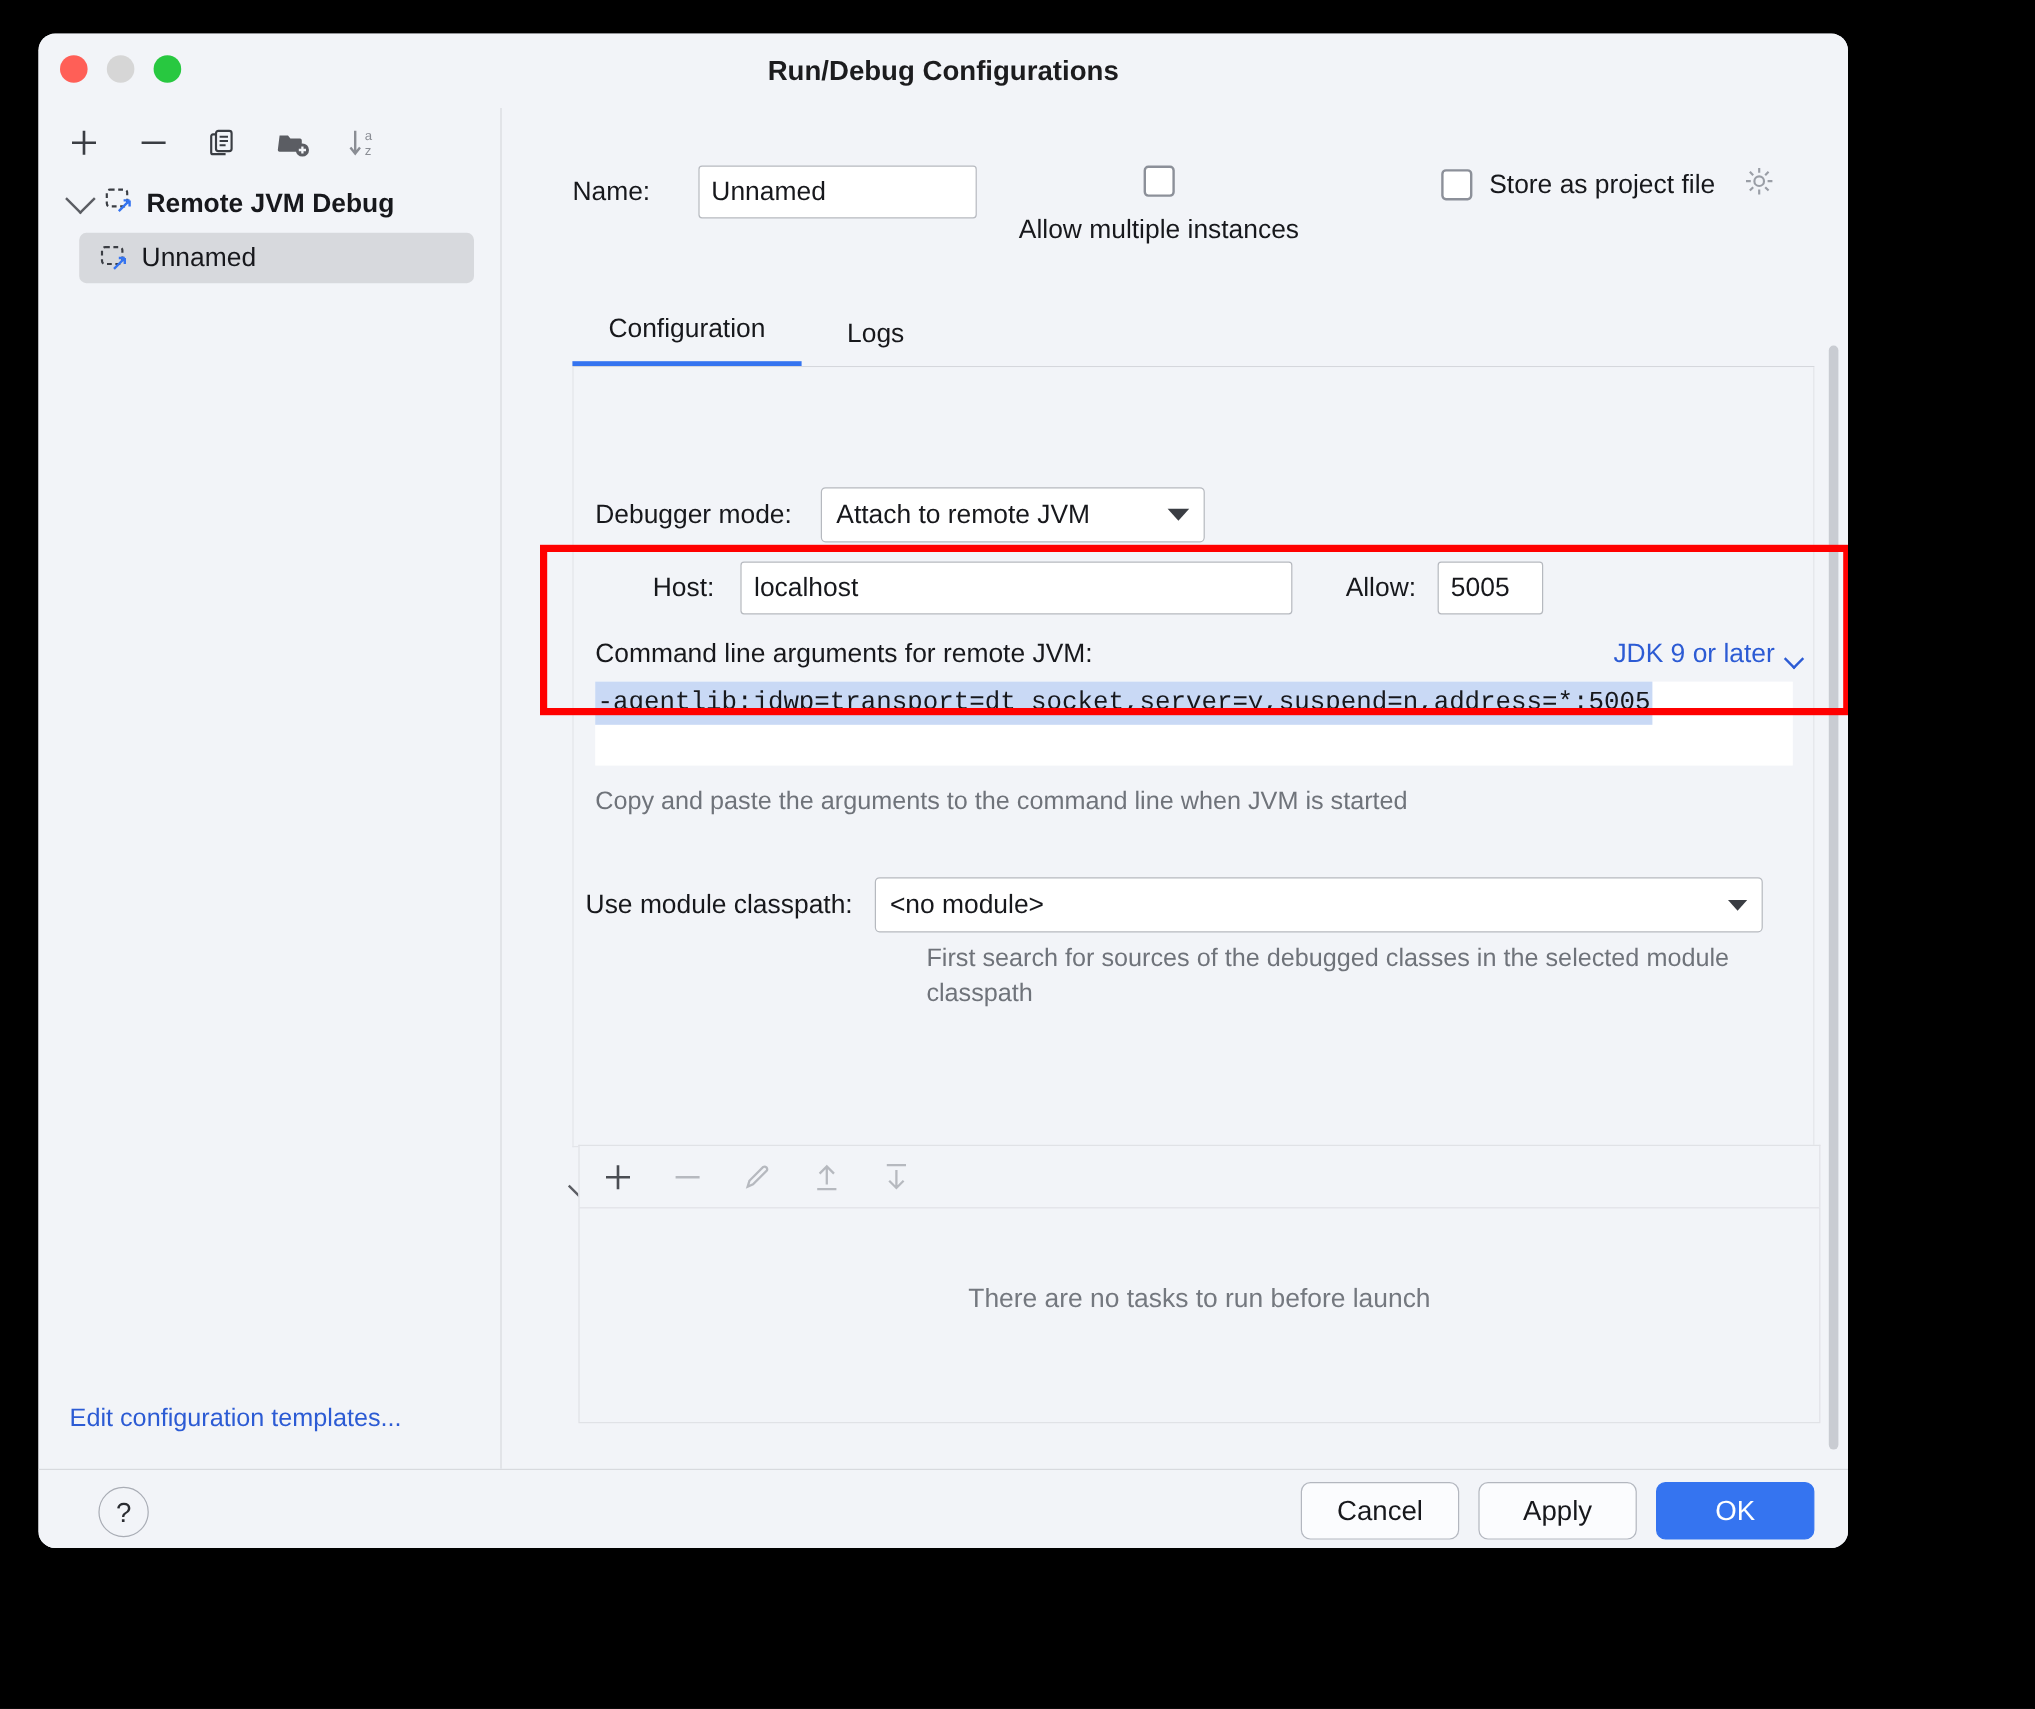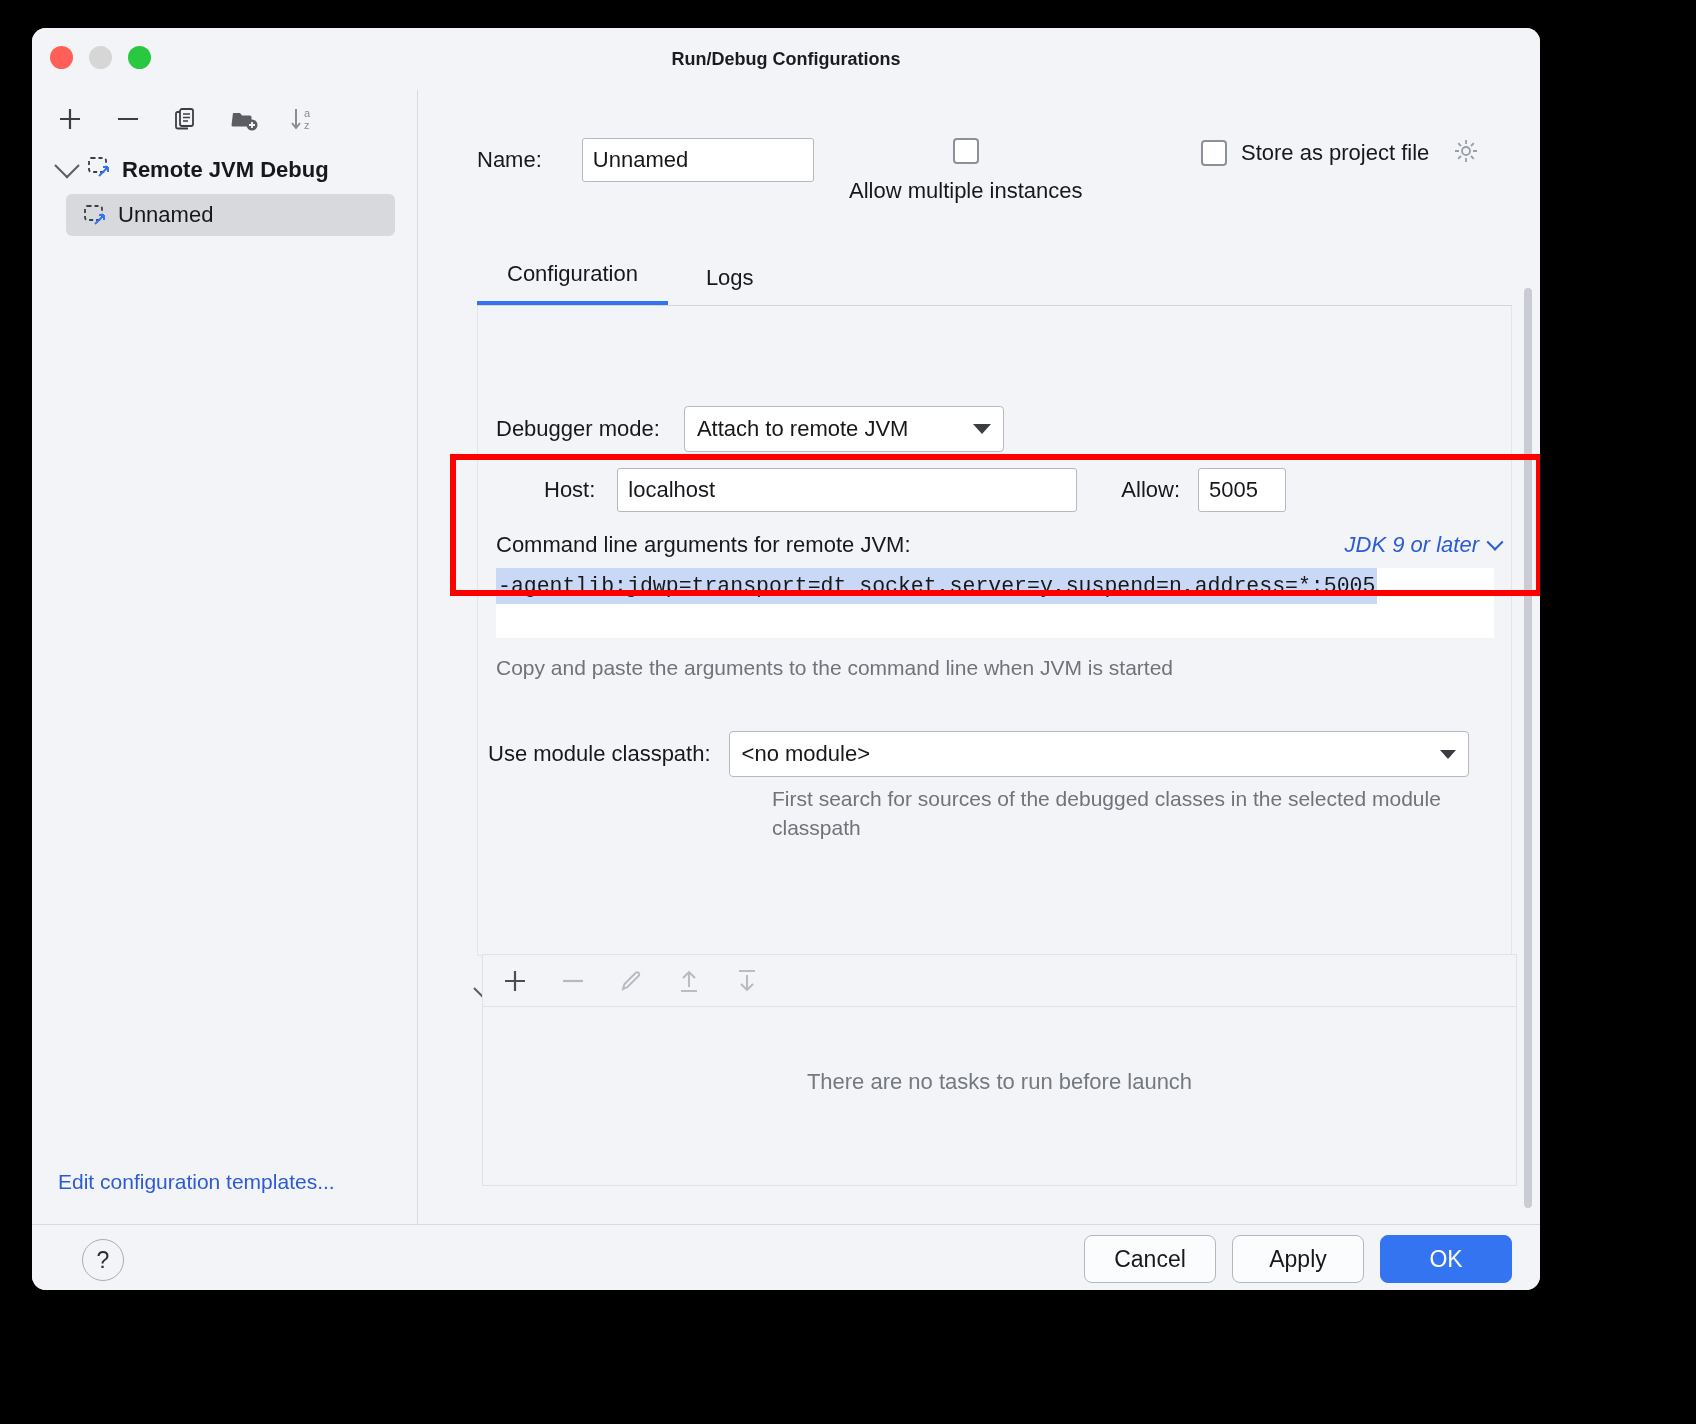--- a/index.html
+++ b/index.html
@@ -28,21 +28,21 @@
     background: #f2f4f8;
   }
   #traffic { position: absolute; left: 18px; top: 18px; display: flex; gap: 16px; }
   .light { width: 23px; height: 23px; border-radius: 50%; }
   .light.red { background: #ff5f57; }
   .light.yellow { background: #d6d6d6; }
   .light.green { background: #28c840; }
   #win-title {
     position: absolute; left: 0; top: 0; width: 100%;
     text-align: center; line-height: 62px;
-    font-size: 18px; font-weight: bold; color: #1c1c1e;
+    font-size: 23px; font-weight: bold; color: #1c1c1e;
   }
 
   
   #left-panel {
     position: absolute; left: 0; top: 62px;
     width: 386px; height: 1134px;
     background: #f2f4f8;
     border-right: 1px solid #d8dade;
   }
   #left-toolbar {
@@ -169,23 +169,22 @@
     z-index: 30;
   }
 
   #cmd-label {
     position: absolute; left: 18px; top: 226px;
     font-size: 22px; color: #17181c;
   }
   #jdk-select {
     position: absolute; right: 10px; top: 226px;
     font-size: 22px; color: #2c5bd4;
-    display: flex; align-items: center; gap: 10px;
+    display: flex; align-items: flex-end; gap: 10px;
     cursor: default;
-    font-style: italic;
   }
   .chev-small {
     width: 12px; height: 12px;
     border-right: 2.4px solid #2c5bd4; border-bottom: 2.4px solid #2c5bd4;
     transform: rotate(45deg) translate(-2px,-2px);
   }
   #cmd-area {
     position: absolute; left: 18px; top: 262px;
     width: 998px; height: 70px;
     background: #ffffff;

